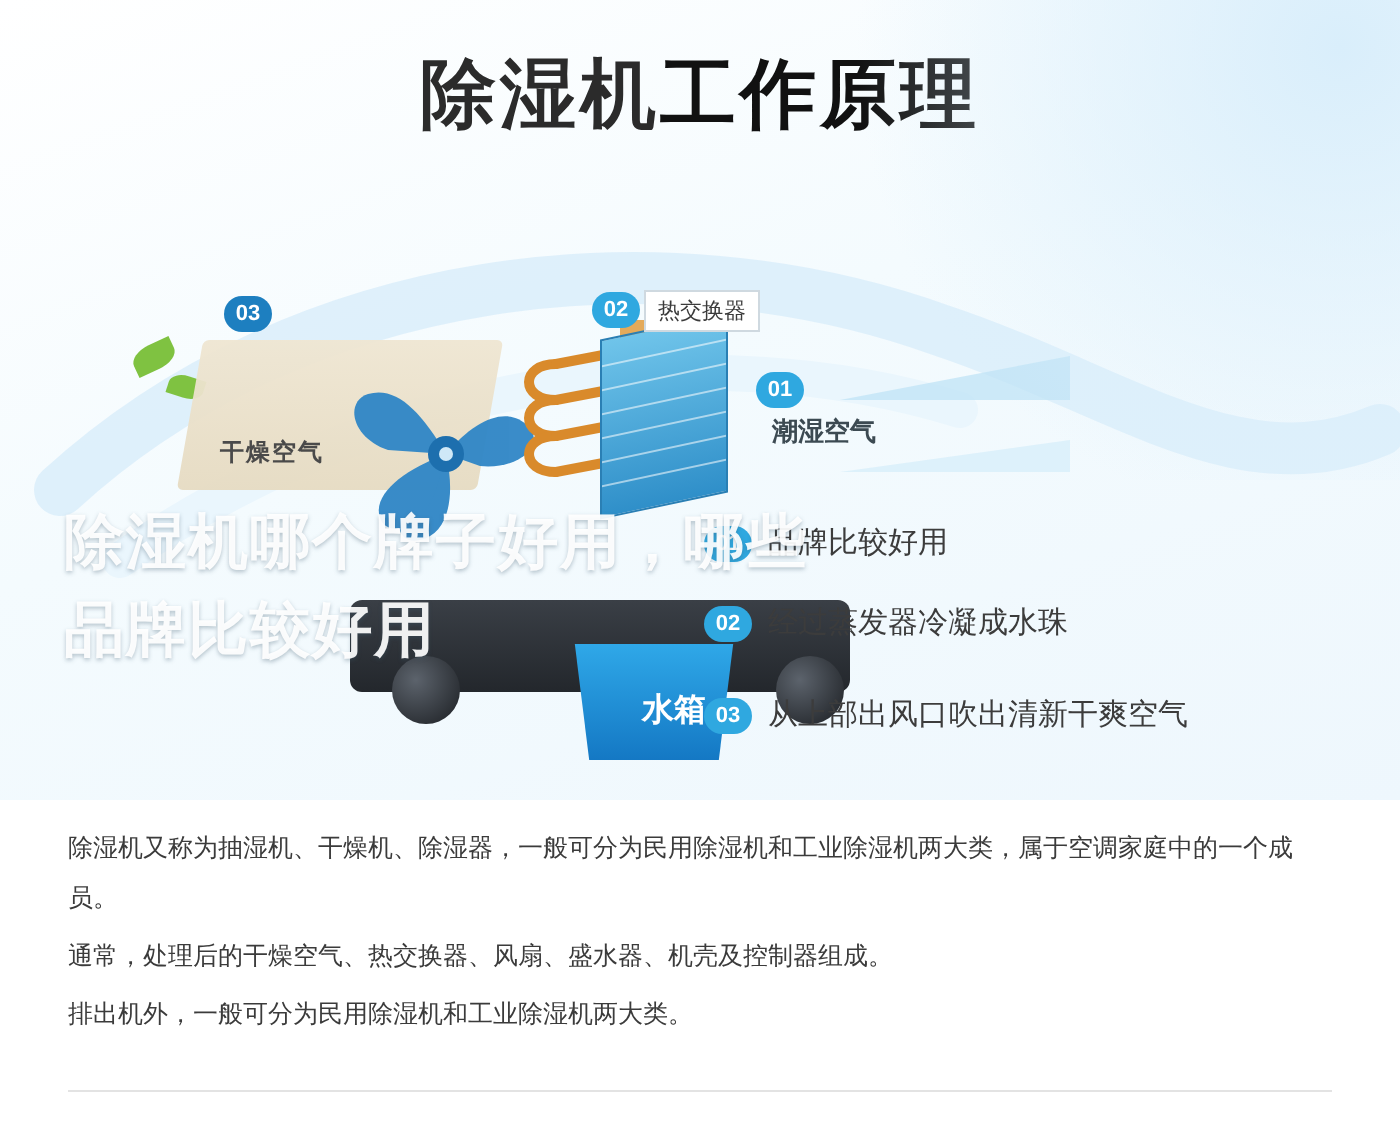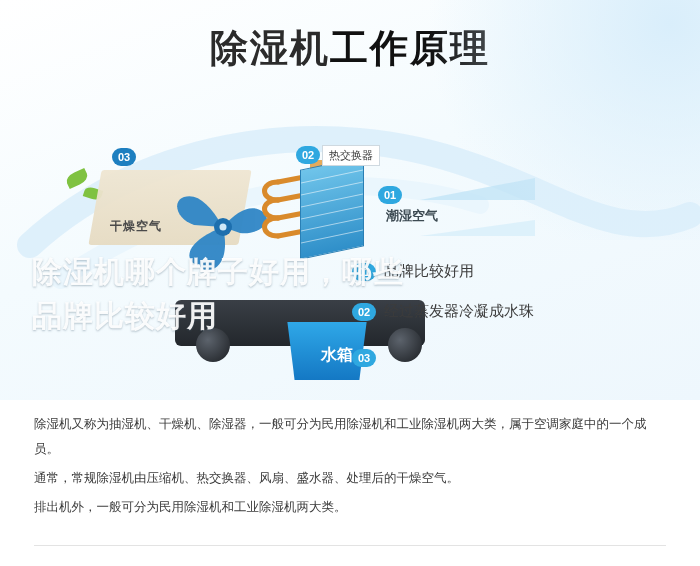--- a/index.html
+++ b/index.html
@@ -202,27 +202,28 @@
     <div class="tank"></div>
     <div class="tanktext">水箱</div>
 
     <div class="badge" style="left:352px;top:263px;">01</div>
     <div class="rlabel big" style="left:384px;top:262px;">品牌比较好用</div>
 
     <div class="badge" style="left:352px;top:303px;">02</div>
     <div class="rlabel big" style="left:384px;top:302px;">经过蒸发器冷凝成水珠</div>
 
     <div class="badge" style="left:352px;top:349px;">03</div>
+    <div class="rlabel big" style="left:384px;top:348px;">从上部出风口吹出清新干爽空气</div>
 
     <div class="wm">
       <div>除湿机哪个牌子好用，哪些</div>
       <div>品牌比较好用</div>
     </div>
   </div>
 
   <div class="body">
     <p>除湿机又称为抽湿机、干燥机、除湿器，一般可分为民用除湿机和工业除湿机两大类，属于空调家庭中的一个成员。</p>
-    <p class="p2">通常，常规除湿机由压缩机、热交换器、风扇、盛水器、处理后的干燥空气。</p>
+    <p class="p2">通常，处理后的干燥空气、热交换器、风扇、盛水器、机壳及控制器组成。</p>
     <p>排出机外，一般可分为民用除湿机和工业除湿机两大类。</p>
   </div>
 
   <div class="rule"></div>
 </div>
 
 </body></html>

